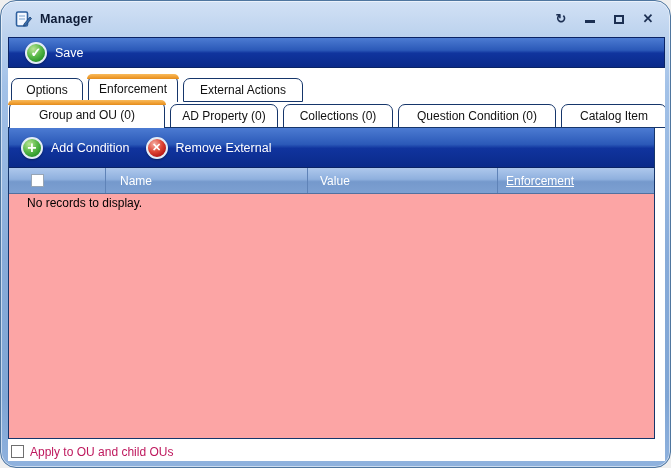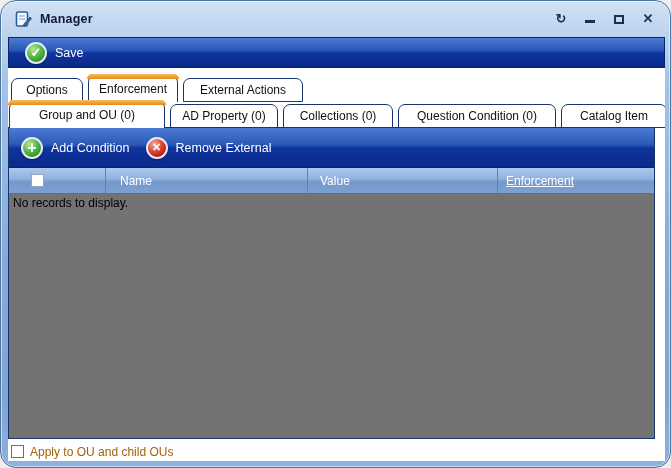--- a/index.html
+++ b/index.html
@@ -110,28 +110,28 @@
   .gh-name  { width:162px; border-left:1px solid #5f83b8; padding-left:14px; }
   .gh-value { width:150px; border-left:1px solid #5f83b8; padding-left:12px; }
   .gh-enf   { flex:1; border-left:1px solid #5f83b8; padding-left:8px;text-decoration:underline; }
 
   .checkbox {
     width:13px; height:13px; background:#ffffff;
     border:1px solid #97a5b5; flex:0 0 auto;
   }
   .footer-check { border:1px solid #6f6f6f; }
 
-  .grid-body { flex:1; background:#737373; color:#000000; font-size:12px; padding:2px 0 0 4px; }
+  .grid-body { flex:1; background:#fca5a5; color:#000000; font-size:12px; padding:2px 0 0 18px; }
 
   
   .footer-row {
     position:absolute; left:3px; top:405px; width:650px; height:19px;
     display:flex; align-items:center;
   }
-  .footer-label { font-size:12px; color:#a16207; margin-left:6px; }
+  .footer-label { font-size:12px; color:#be185d; margin-left:6px; }
 </style>
 </head>
 <body>
 
 <div class="window">
 
   <div class="titlebar">
     <svg class="title-icon" viewBox="0 0 17 17">
       <rect x="1.5" y="1" width="11" height="14" rx="1.5" fill="#f4f8ff" stroke="#2d5f9e" stroke-width="1.6"></rect>
       <line x1="4" y1="5" x2="10" y2="5" stroke="#7ba3d0" stroke-width="1"></line>

